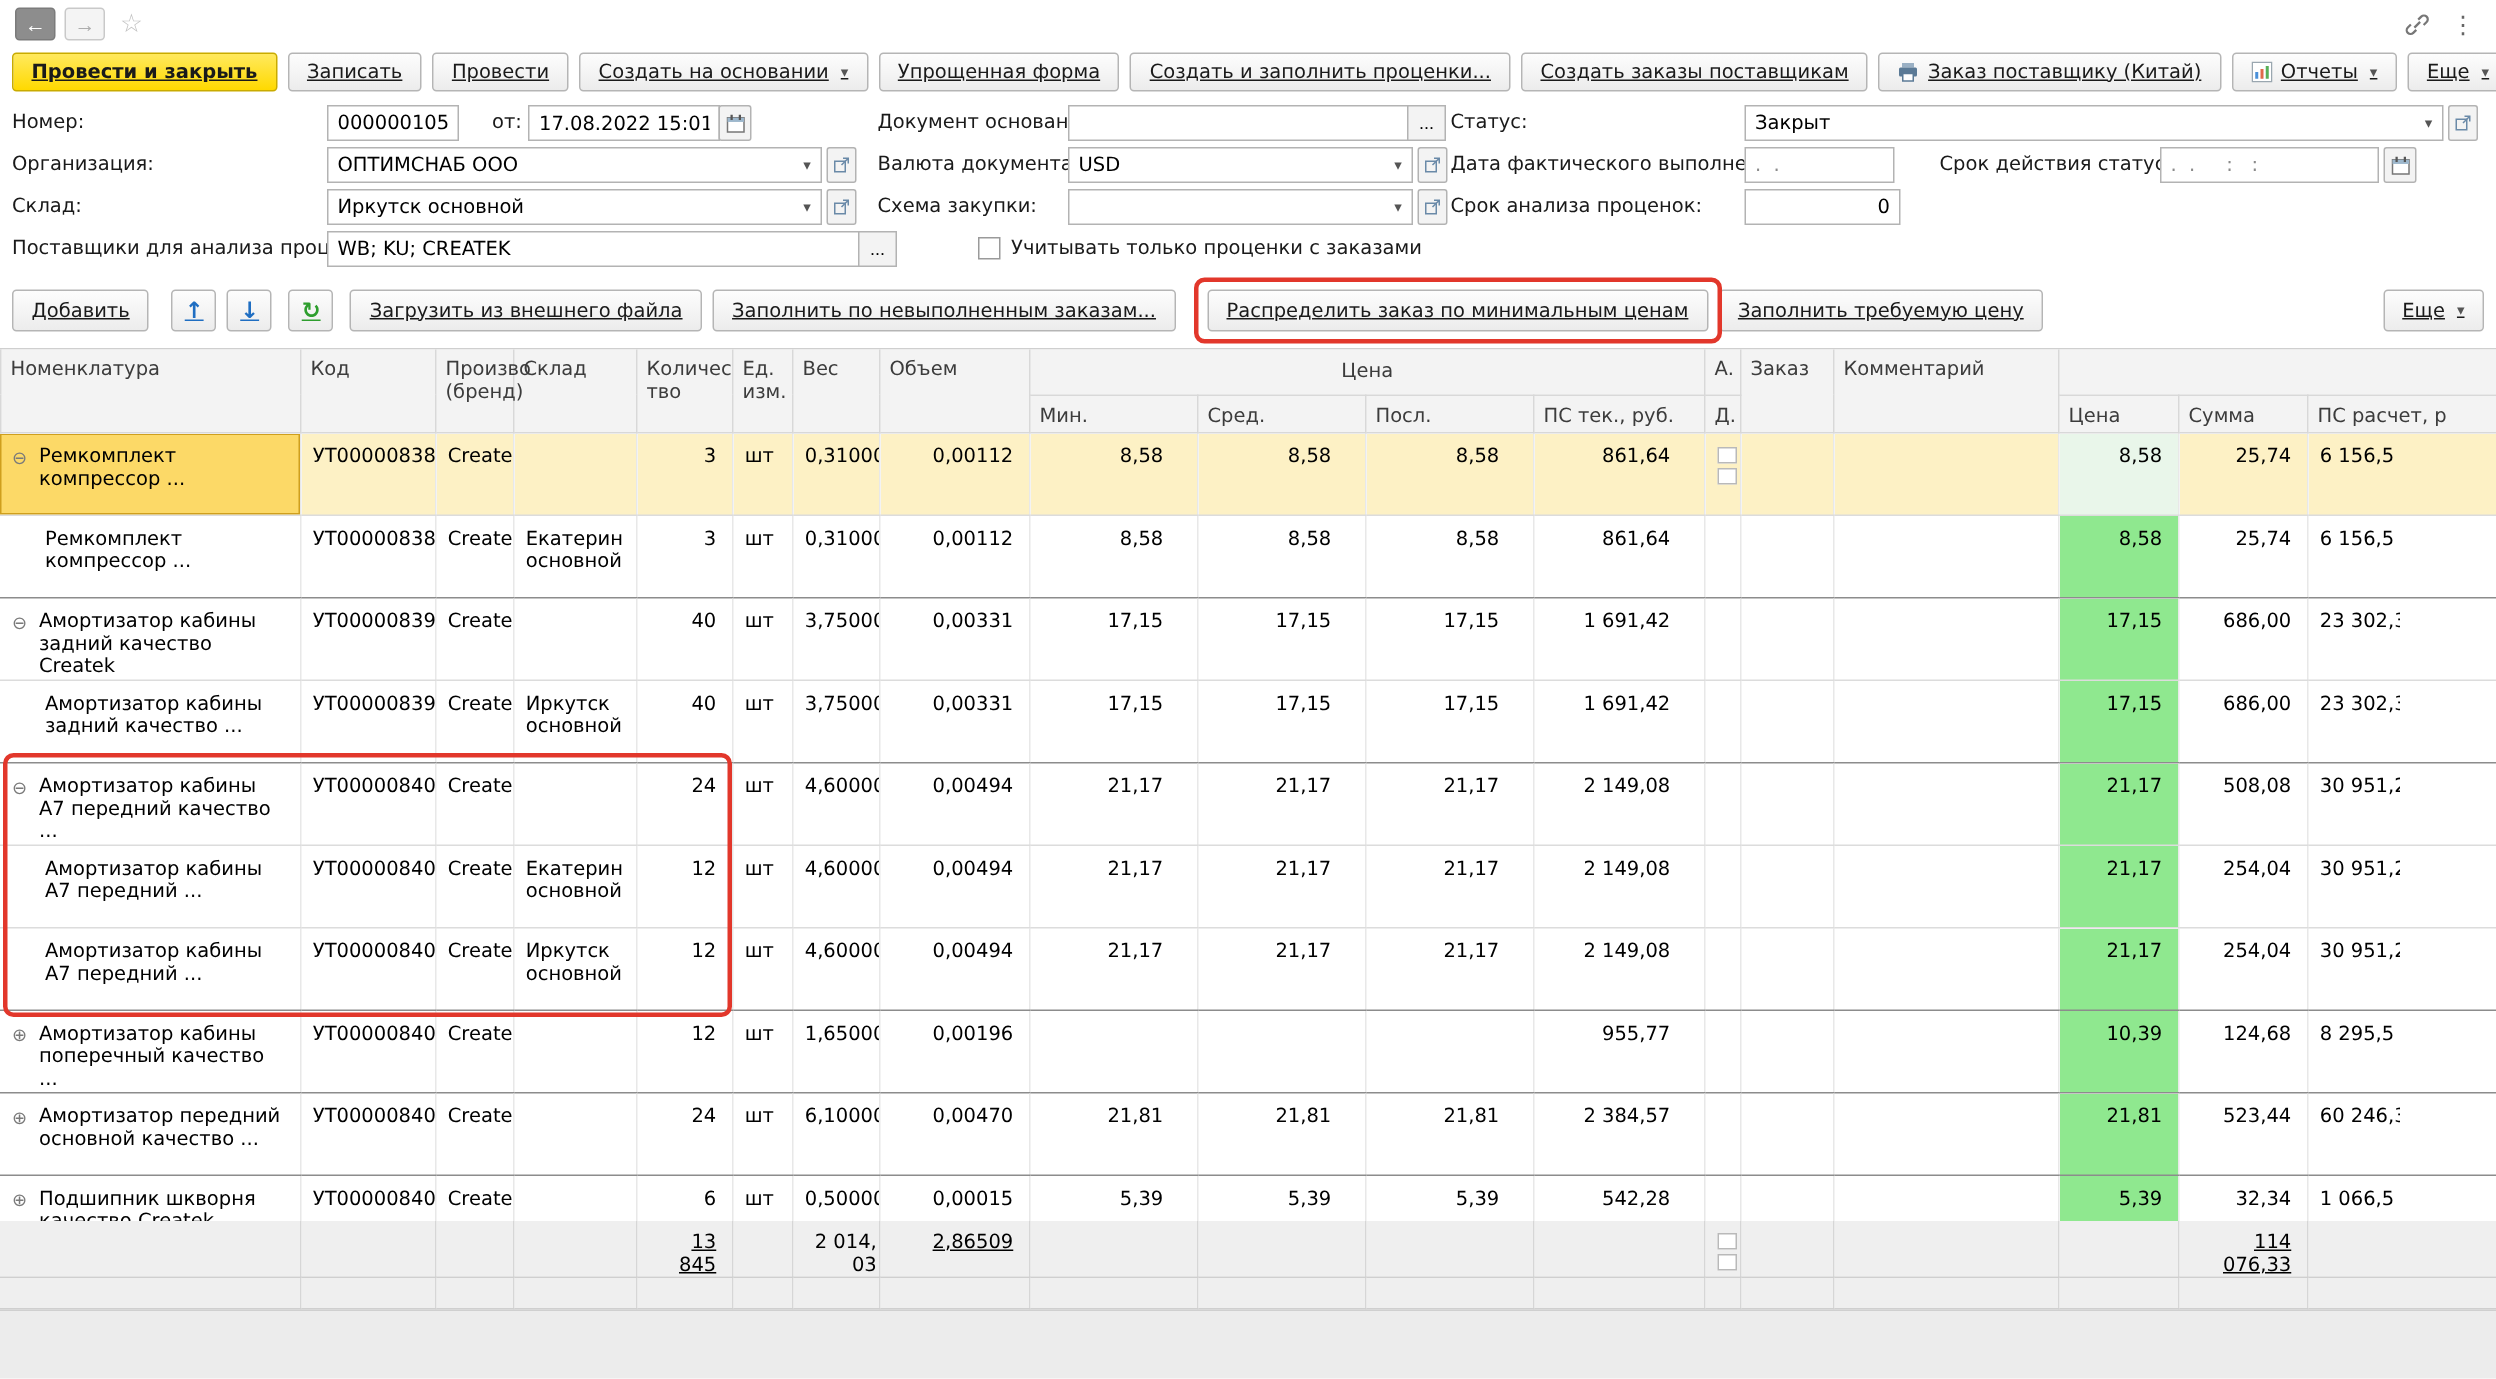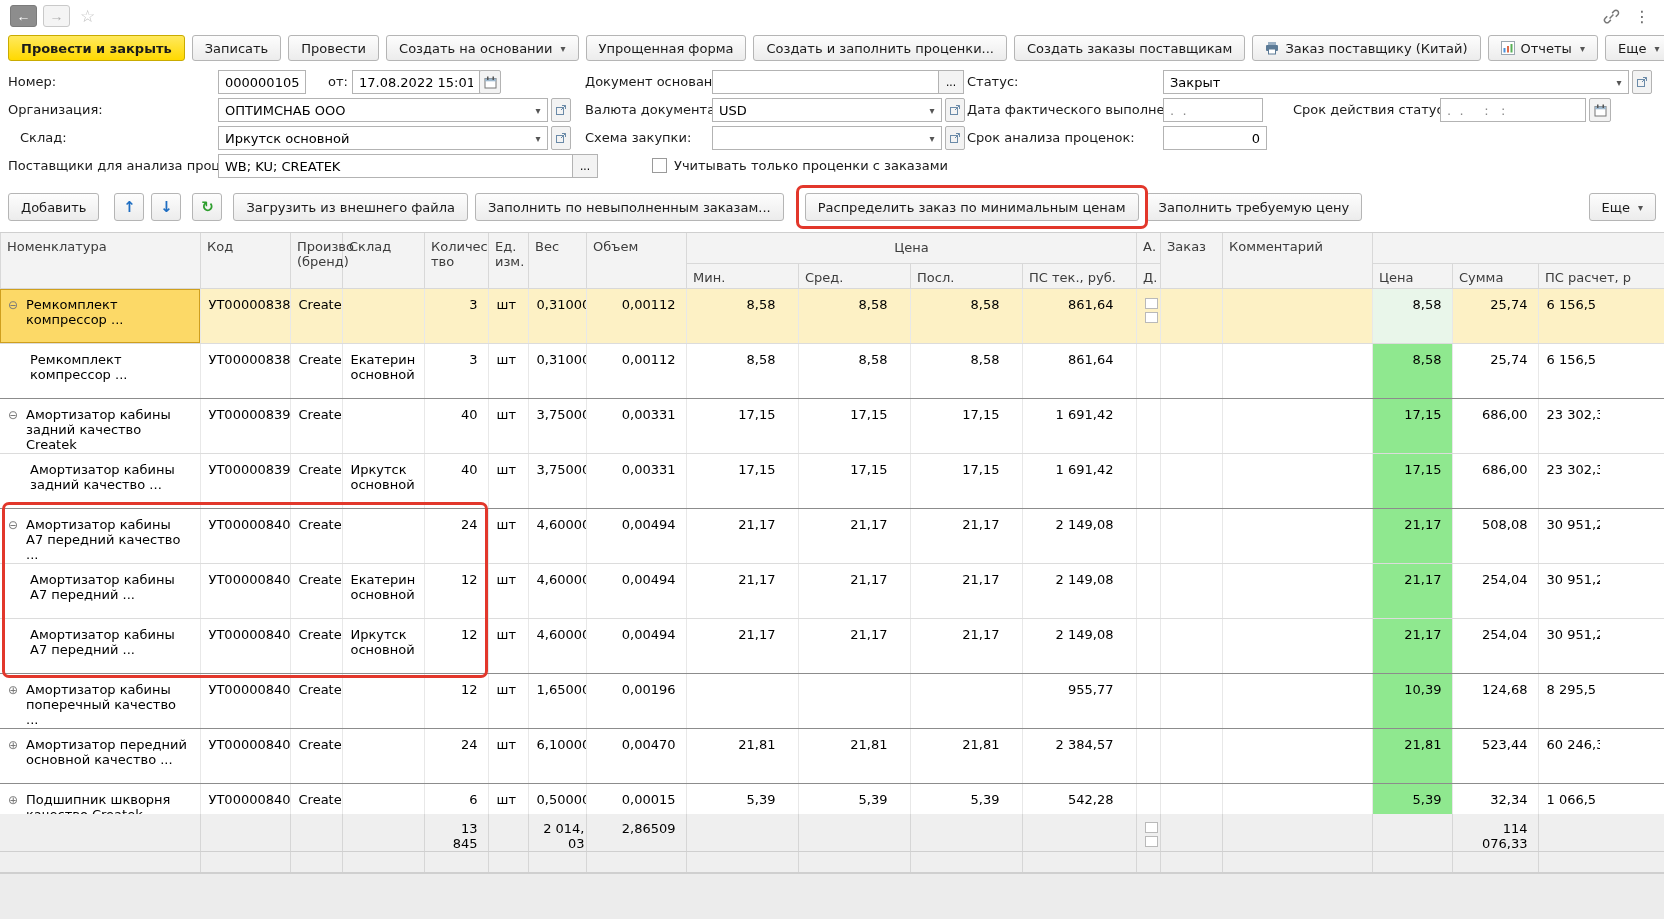--- a/index.html
+++ b/index.html
@@ -16,21 +16,21 @@
   .navbtn.back { background:#8d8d8d; color:#fff; border-color:#7b7b7b; }
   .navbtn.fwd  { color:#adadad; }
   .star { font-size:17px; color:#c2c2c2; margin:0 2px 0 4px; }
   .wtitle { font-size:16px; margin-left:4px; white-space:nowrap; }
   .tbright { margin-left:auto; display:flex; align-items:center; gap:14px; padding-right:4px; }
   .menudots { font-size:16px; color:#666; cursor:pointer; }
   
   .toolbar { display:flex; align-items:center; gap:7px; padding:5px 8px 7px; }
   .btn { height:26px; padding:0 12px; border:1px solid #b5b5b5; border-radius:3px;
          background:linear-gradient(#fdfdfd,#ececec); font-size:13px; font-family:inherit;
-         display:inline-flex; align-items:center; gap:6px; white-space:nowrap; cursor:pointer; color:#1a1a1a; }
+         display:inline-flex; align-items:center; gap:6px; white-space:nowrap; cursor:pointer; color:#1a1a1a;text-decoration:underline; }
   .btn.primary { background:linear-gradient(#ffe95e,#ffd900); border-color:#c9ab00; font-weight:600; }
   .btn .carett { font-size:10px; color:#555; margin-left:2px; }
   .spacer { margin-left:auto; }
   .toolbar2 { padding:11px 8px; }
   .toolbar2 .btn { height:28px; }
   .iconbtn { width:30px; height:28px; padding:0; justify-content:center; font-size:15px; }
   .iconbtn.up,.iconbtn.down { color:#1f6ec2; font-weight:bold; }
   .iconbtn.refresh { color:#2e9e2e; font-weight:bold; }
   .relbox { position:relative; display:inline-block; }
   .anno { position:absolute; border:3px solid #e2372b; border-radius:7px; pointer-events:none; }
@@ -71,21 +71,21 @@
   .grid tr.selected td.green { background:#e9f6ea; }
   .grid tr.selected td.c-name { background:#fcd967; box-shadow:inset 0 0 0 1px #cf9f1d; }
   .nameflex { display:flex; gap:4px; }
   .nameflex .marker { width:14px; flex:0 0 14px; color:#7a7a7a; font-size:12px; line-height:16px; }
   .nameflex.child { padding-left:22px; }
   .c-clip { padding-left:14px; }
   .clip { display:inline-block; width:53px; overflow:hidden; white-space:nowrap; vertical-align:top; }
   .mini { display:block; width:13px; height:11px; background:#fff; border:1px solid #b9b9b9; margin:1px 0 3px; }
   
   table.footer td { background:#efefef; border-right:1px solid #d6d6d6; border-bottom:1px solid #cfcfcf;
-                    height:34px; padding-top:7px; }
+                    height:34px; padding-top:7px;text-decoration:underline; }
   table.footer tr.empty td { height:21px; }
   .brk { display:inline-block; width:48px; word-break:break-all; text-align:right; }
   .fill { height:52px; background:#ececec; border-top:1px solid #cfcfcf; }
   svg { display:block; }
 </style>
 </head>
 <body>
 
 <div class="titlebar">
   <button class="navbtn back">←</button>
@@ -205,21 +205,21 @@
   <input class="inp gray" style="left: 1440px; top: 30px; width: 146px;" readonly="" value=".  .     :   :">
   <button class="openbtn" style="left:1589px;top:30px;width:22px">
     <svg width="13" height="13" viewBox="0 0 13 13">
         <rect x="1" y="2.5" width="11" height="9.5" fill="#fff" stroke="#777"></rect>
         <rect x="1" y="2.5" width="11" height="2.8" fill="#9db7cc"></rect>
         <rect x="3" y="0.5" width="1.5" height="3.5" fill="#555"></rect>
         <rect x="8.5" y="0.5" width="1.5" height="3.5" fill="#555"></rect>
       </svg>
   </button>
 
-  <span class="lbl" style="left:20px;top:58px">Склад:</span>
+  <span class="lbl" style="left:8px;top:58px">Склад:</span>
   <div class="combo" style="left:218px;top:58px;width:330px">
     <span class="cval">Иркутск основной</span>
     <span class="ccaret">▾</span>
   </div>
   <button class="openbtn" style="left:551px;top:58px">
     <svg width="12" height="12" viewBox="0 0 12 12">
         <rect x="1.5" y="3.5" width="7" height="7" fill="none" stroke="#6a8aa8"></rect>
         <path d="M6 6 L10.5 1.5 M7 1.5 h3.5 V5" stroke="#6a8aa8" fill="none"></path>
       </svg>
   </button>

